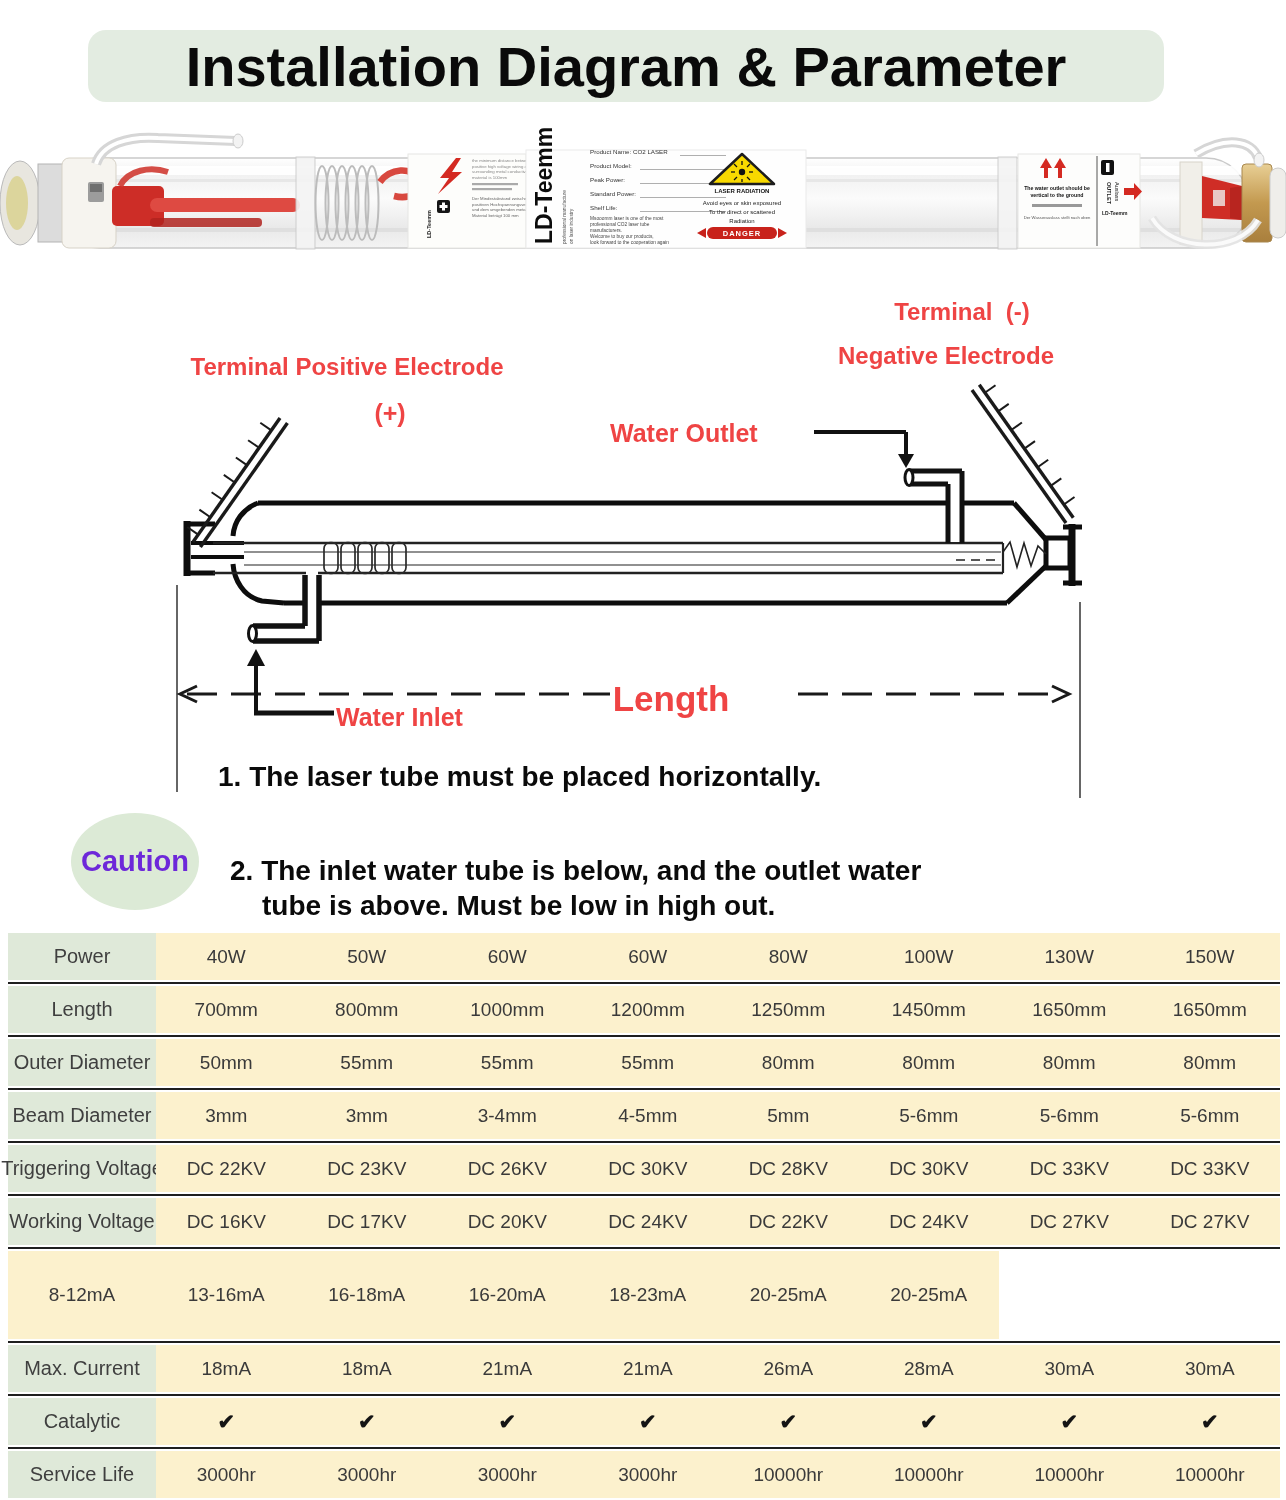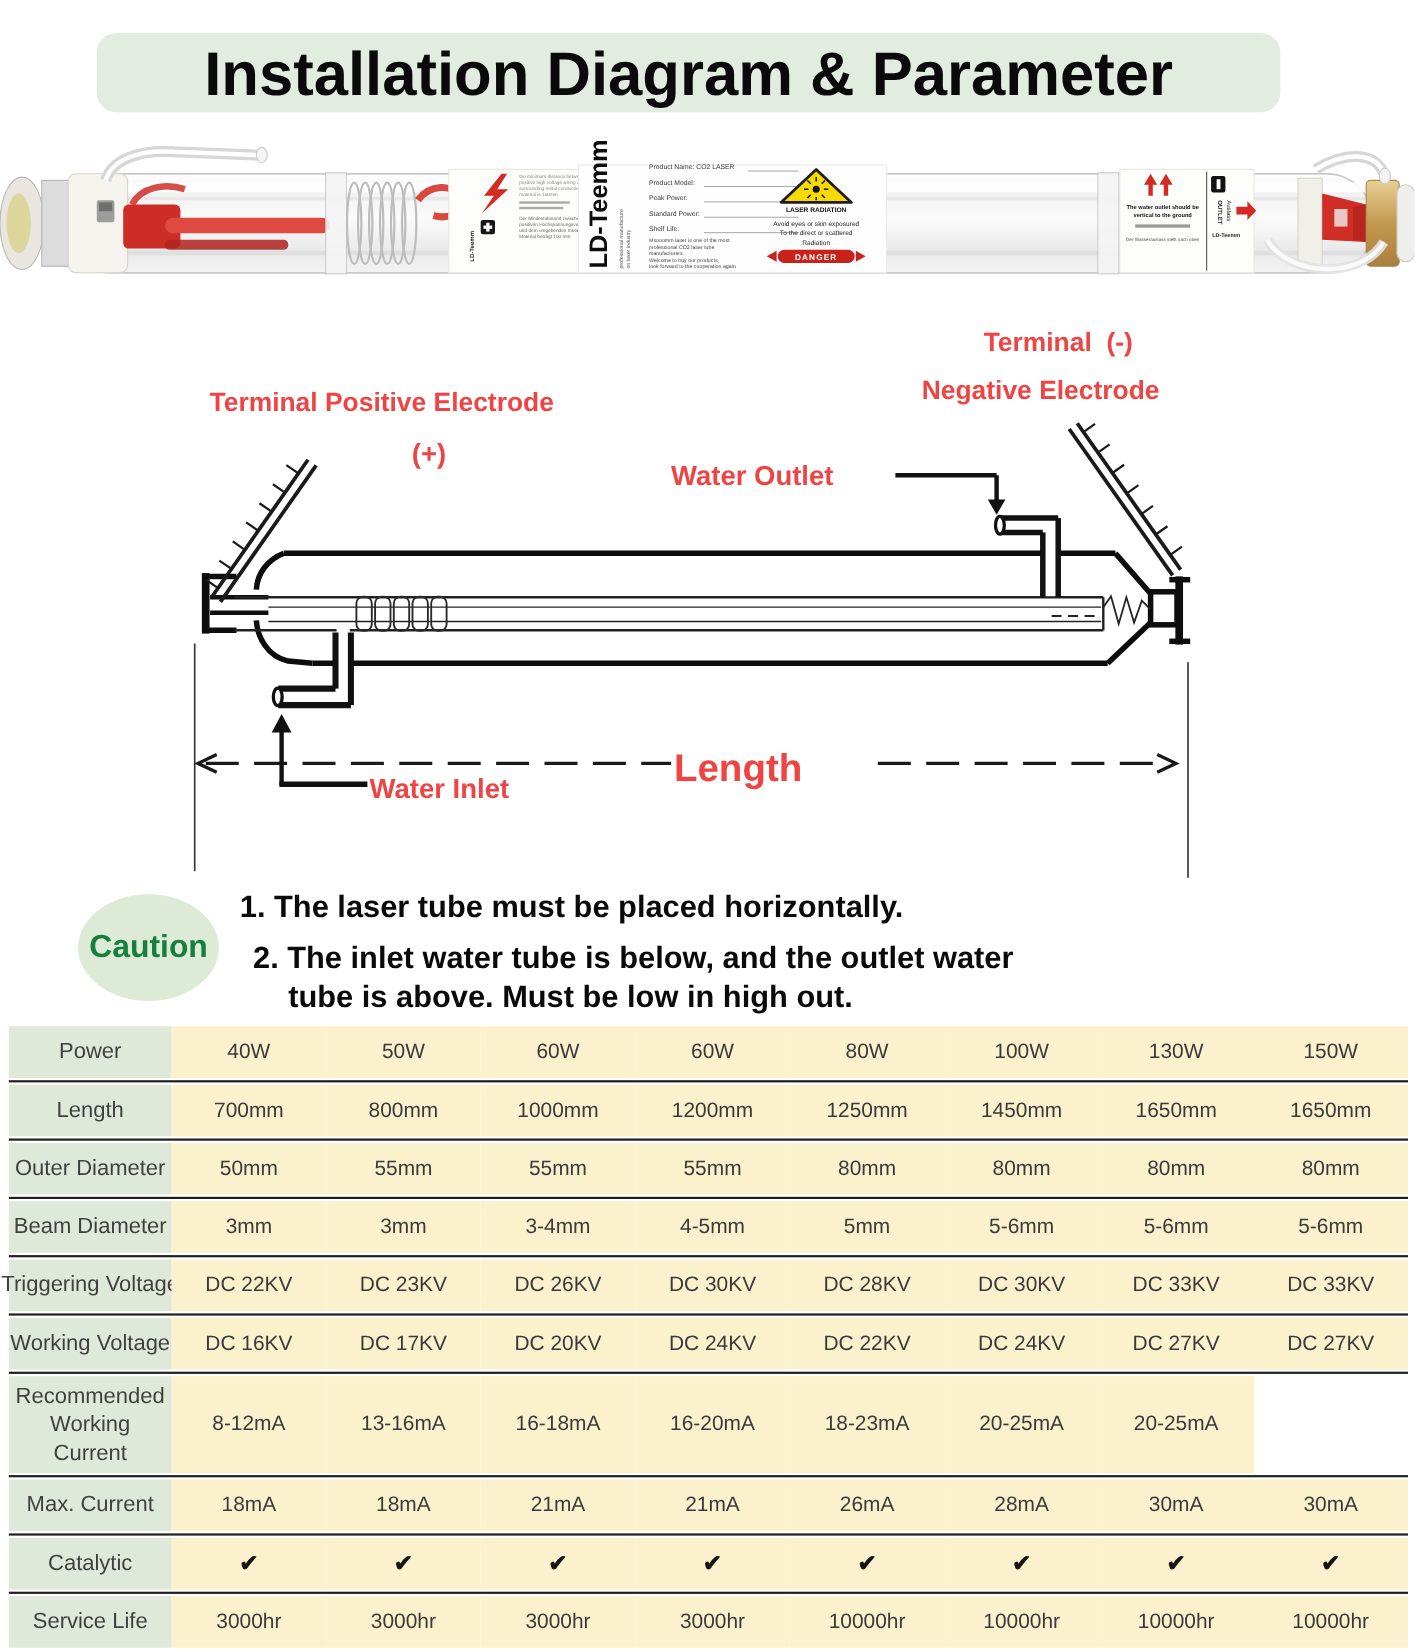--- a/index.html
+++ b/index.html
@@ -18,23 +18,23 @@
   .lbl-terminal-pos{left:167px;top:354px;width:360px;font-size:24px;}
   .lbl-plus{left:340px;top:400px;width:100px;font-size:25px;}
   .lbl-terminal-neg{left:852px;top:299px;width:220px;font-size:24px;white-space:pre;}
   .lbl-neg-electrode{left:806px;top:343px;width:280px;font-size:24px;}
   .lbl-water-outlet{left:610px;top:420px;width:200px;font-size:25px;text-align:left;}
   .lbl-length{left:566px;top:681px;width:210px;font-size:35px;}
   .lbl-water-inlet{left:336px;top:704px;width:200px;font-size:25px;text-align:left;}
   
   .caution-badge{position:absolute;left:71px;top:813px;width:128px;height:97px;background:#dcead6;
         border-radius:50%;display:flex;align-items:center;justify-content:center;
-        font-size:29px;font-weight:bold;color:#15803d;}
+        font-size:29px;font-weight:bold;color:#6d28d9;}
   .caution-line{position:absolute;font-size:28px;font-weight:bold;color:#0a0a0a;white-space:nowrap;}
-  .cl1{left:218px;top:809px;text-align:center;}
+  .cl1{left:218px;top:761px;text-align:center;}
   .cl2{left:230px;top:855px;}
   .cl3{left:262px;top:890px;}
   
   .param-table{position:absolute;left:8px;top:933px;width:1272px;}
   .trow{display:grid;grid-template-columns:148px repeat(8,1fr);height:47px;}
   .trow.tall{height:88px;}
   .tlabel{background:#dfe9d9;display:flex;align-items:center;justify-content:center;
         font-size:20px;color:#3f3f3f;white-space:nowrap;text-align:center;}
   .trow.tall .tlabel{white-space:normal;line-height:1.3;padding:0 12px;}
   .tcell{background:#fcf1cd;display:flex;align-items:center;justify-content:center;
@@ -415,21 +415,20 @@
         <div class="tcell">DC 17KV</div>
         <div class="tcell">DC 20KV</div>
         <div class="tcell">DC 24KV</div>
         <div class="tcell">DC 22KV</div>
         <div class="tcell">DC 24KV</div>
         <div class="tcell">DC 27KV</div>
         <div class="tcell">DC 27KV</div>
       </div>
       <div class="tsep"></div>
       <div class="trow tall">
-        <div class="tlabel">Recommended Working Current</div>
         <div class="tcell">8-12mA</div>
         <div class="tcell">13-16mA</div>
         <div class="tcell">16-18mA</div>
         <div class="tcell">16-20mA</div>
         <div class="tcell">18-23mA</div>
         <div class="tcell">20-25mA</div>
         <div class="tcell">20-25mA</div>
       </div>
       <div class="tsep"></div>
       <div class="trow">

